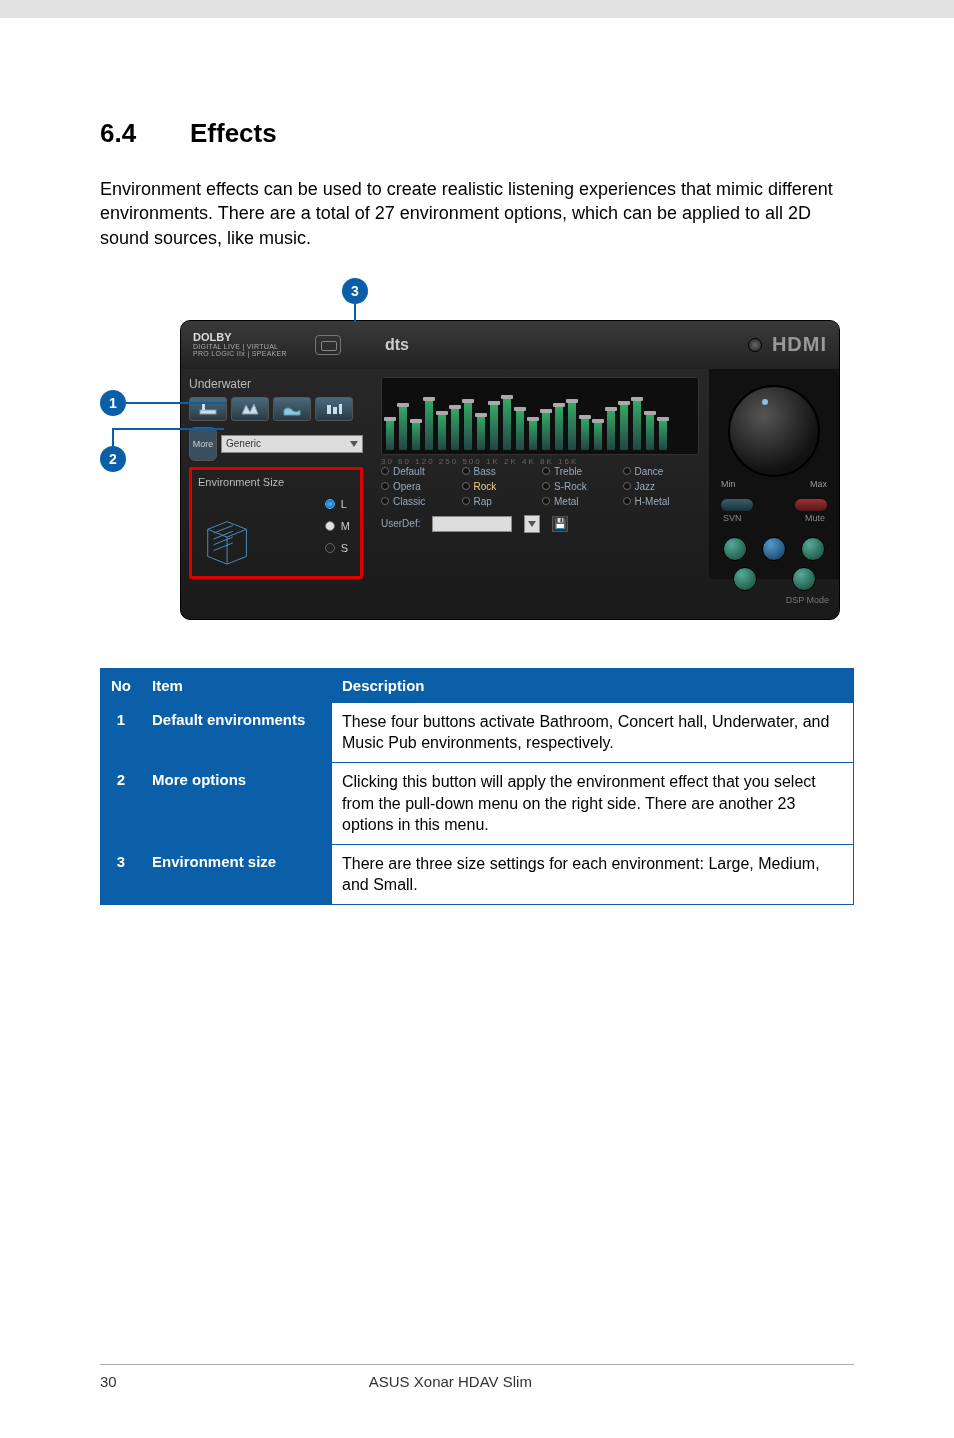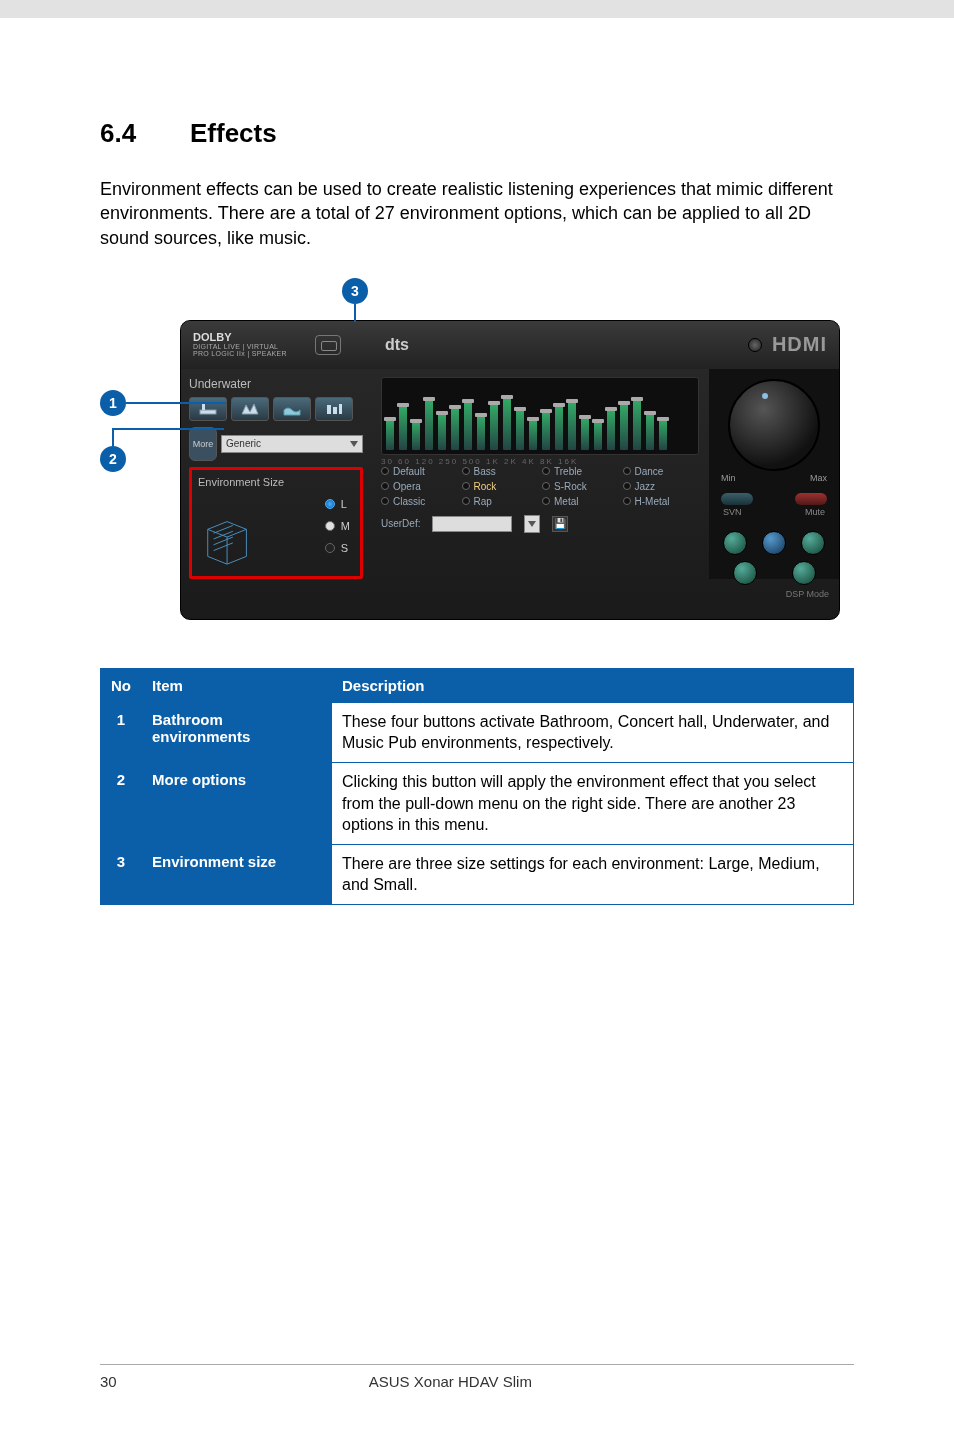--- a/index.html
+++ b/index.html
@@ -56,21 +56,21 @@
   .eq .bar .thumb { position: absolute; top: -3px; left: -2px; width: 12px; height: 4px; background: #aaa; border-radius: 1px; }
   .eq-axis { color: #666; font-size: 8px; margin-top: 2px; letter-spacing: 2px; }
   .presets { display: grid; grid-template-columns: repeat(4, 1fr); gap: 4px 4px; margin-top: 0; font-size: 10px; }
   .preset { color: #9ab; display: flex; align-items: center; gap: 4px; }
   .preset.hl { color: #f0d080; }
   .pr-radio { width: 8px; height: 8px; border-radius: 4px; border: 1px solid #666; background: #111; }
   .userdef-row { display: flex; gap: 12px; margin-top: 8px; align-items: center; }
   .userdef-row .lbl { color: #9ab; font-size: 10px; }
   .ud-input { width: 80px; height: 16px; background: #ddd; border: 1px solid #888; }
   .ud-btn { width: 16px; height: 16px; background: #333; border: 1px solid #555; color: #888; font-size: 10px; display: flex; align-items: center; justify-content: center; }
-  .right-pane { width: 130px; background: #111; padding: 10px 6px; position: relative; }
+  .right-pane { width: 130px; background: #111; padding: 16px 6px; position: relative; }
   .knob { width: 92px; height: 92px; border-radius: 50%; background: radial-gradient(circle at 38% 32%, #555, #111 70%); border: 2px solid #000; margin: 0 auto; position: relative; }
   .knob::after { content: ""; position: absolute; left: 32px; top: 12px; width: 6px; height: 6px; background: #8fbfe0; border-radius: 3px; }
   .minmax { display: flex; justify-content: space-between; color: #999; font-size: 9px; margin-top: 2px; padding: 0 6px; }
   .mini-btns { display: flex; justify-content: space-between; margin-top: 10px; padding: 0 6px; }
   .mini-btn { width: 32px; height: 12px; border-radius: 6px; }
   .mini-btn.a { background: linear-gradient(#3a606a, #1a3038); }
   .mini-btn.b { background: linear-gradient(#a03030, #501818); }
   .mini-lbls { display: flex; justify-content: space-between; color: #888; font-size: 9px; margin-top: 2px; padding: 0 8px; }
   .orbs { display: flex; justify-content: space-around; margin-top: 14px; }
   .orb { width: 24px; height: 24px; border-radius: 12px; background: radial-gradient(circle at 35% 30%, #5a9, #143); border: 1px solid #000; }
@@ -361,21 +361,21 @@
     <thead>
       <tr>
         <th>No</th>
         <th>Item</th>
         <th>Description</th>
       </tr>
     </thead>
     <tbody id="tbody">
         <tr>
           <td class="k num">1</td>
-          <td class="k item">Bathroom environments</td>
+          <td class="k item">Default environments</td>
           <td class="v">These four buttons activate Bathroom, Concert hall, Underwater, and Music Pub environments, respectively.</td>
         </tr>
         <tr>
           <td class="k num">2</td>
           <td class="k item">More options</td>
           <td class="v">Clicking this button will apply the environment effect that you select from the pull-down menu on the right side. There are another 23 options in this menu.</td>
         </tr>
         <tr>
           <td class="k num">3</td>
           <td class="k item">Environment size</td>

